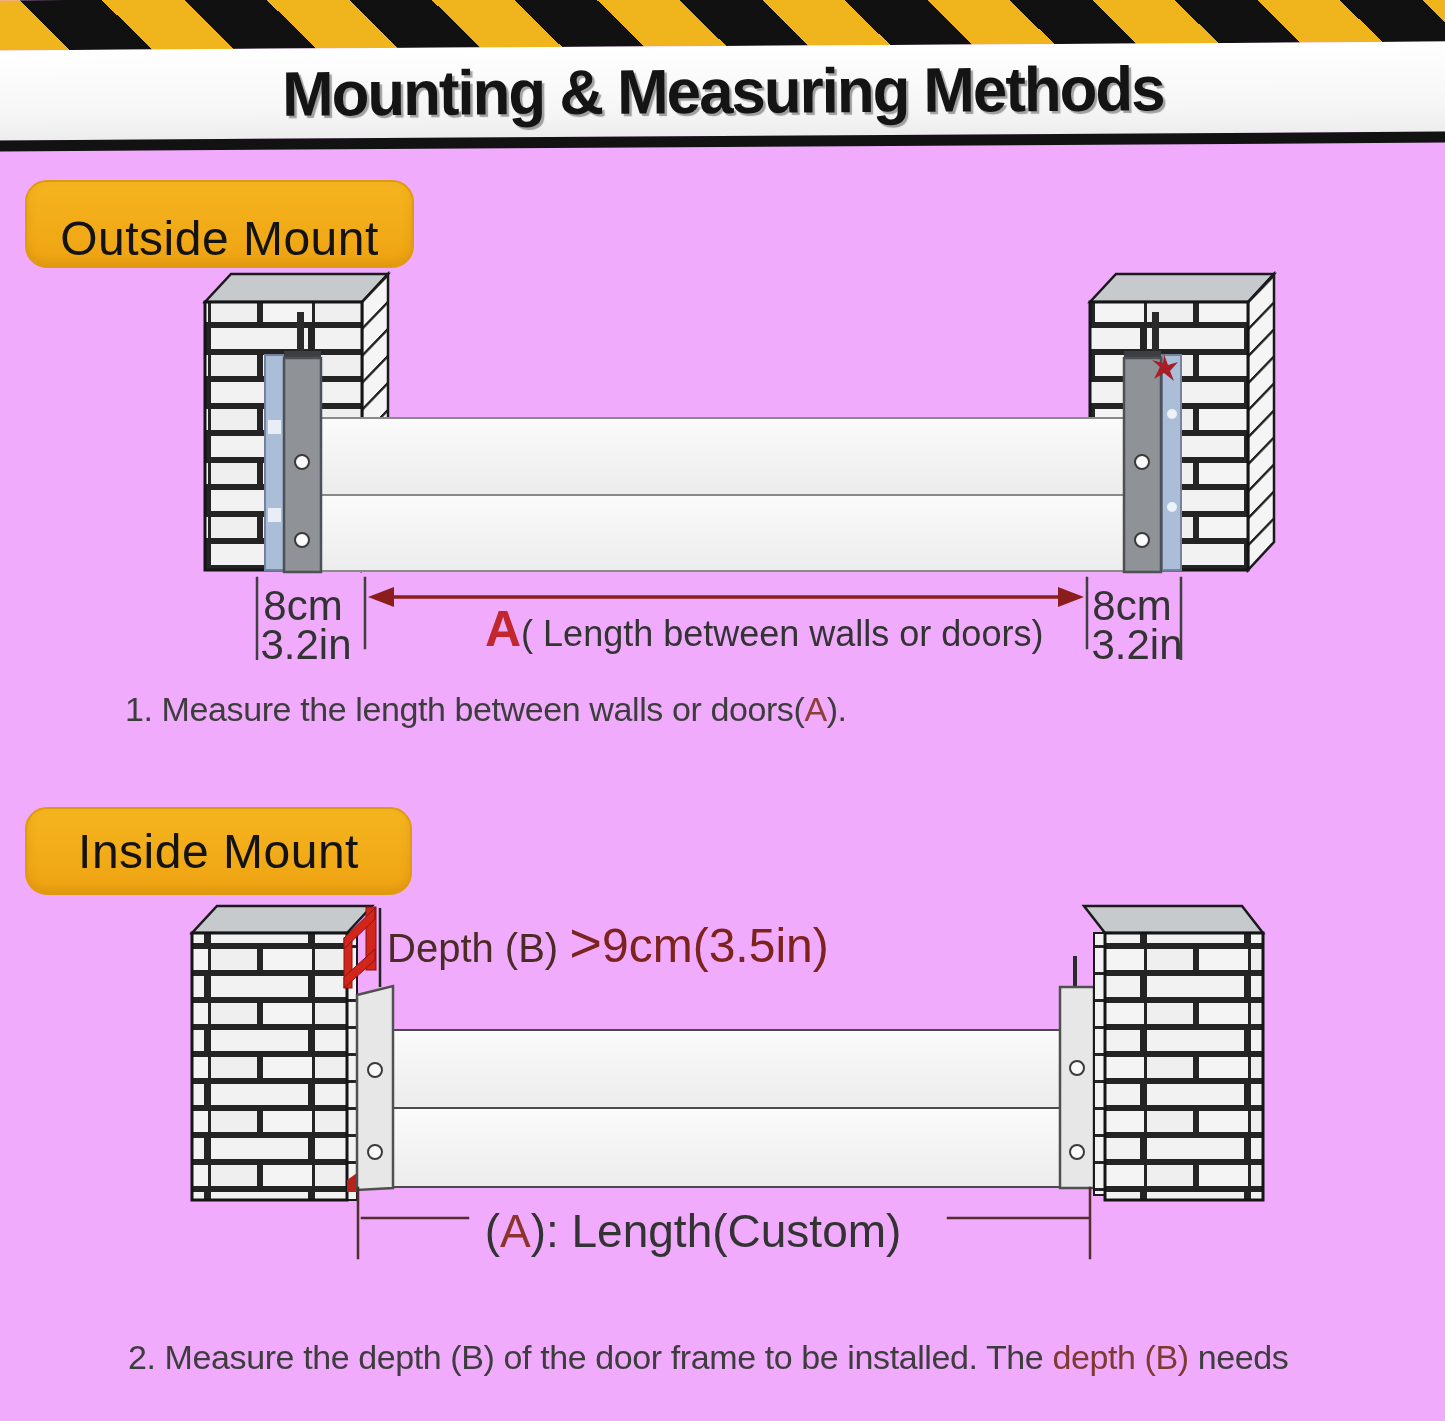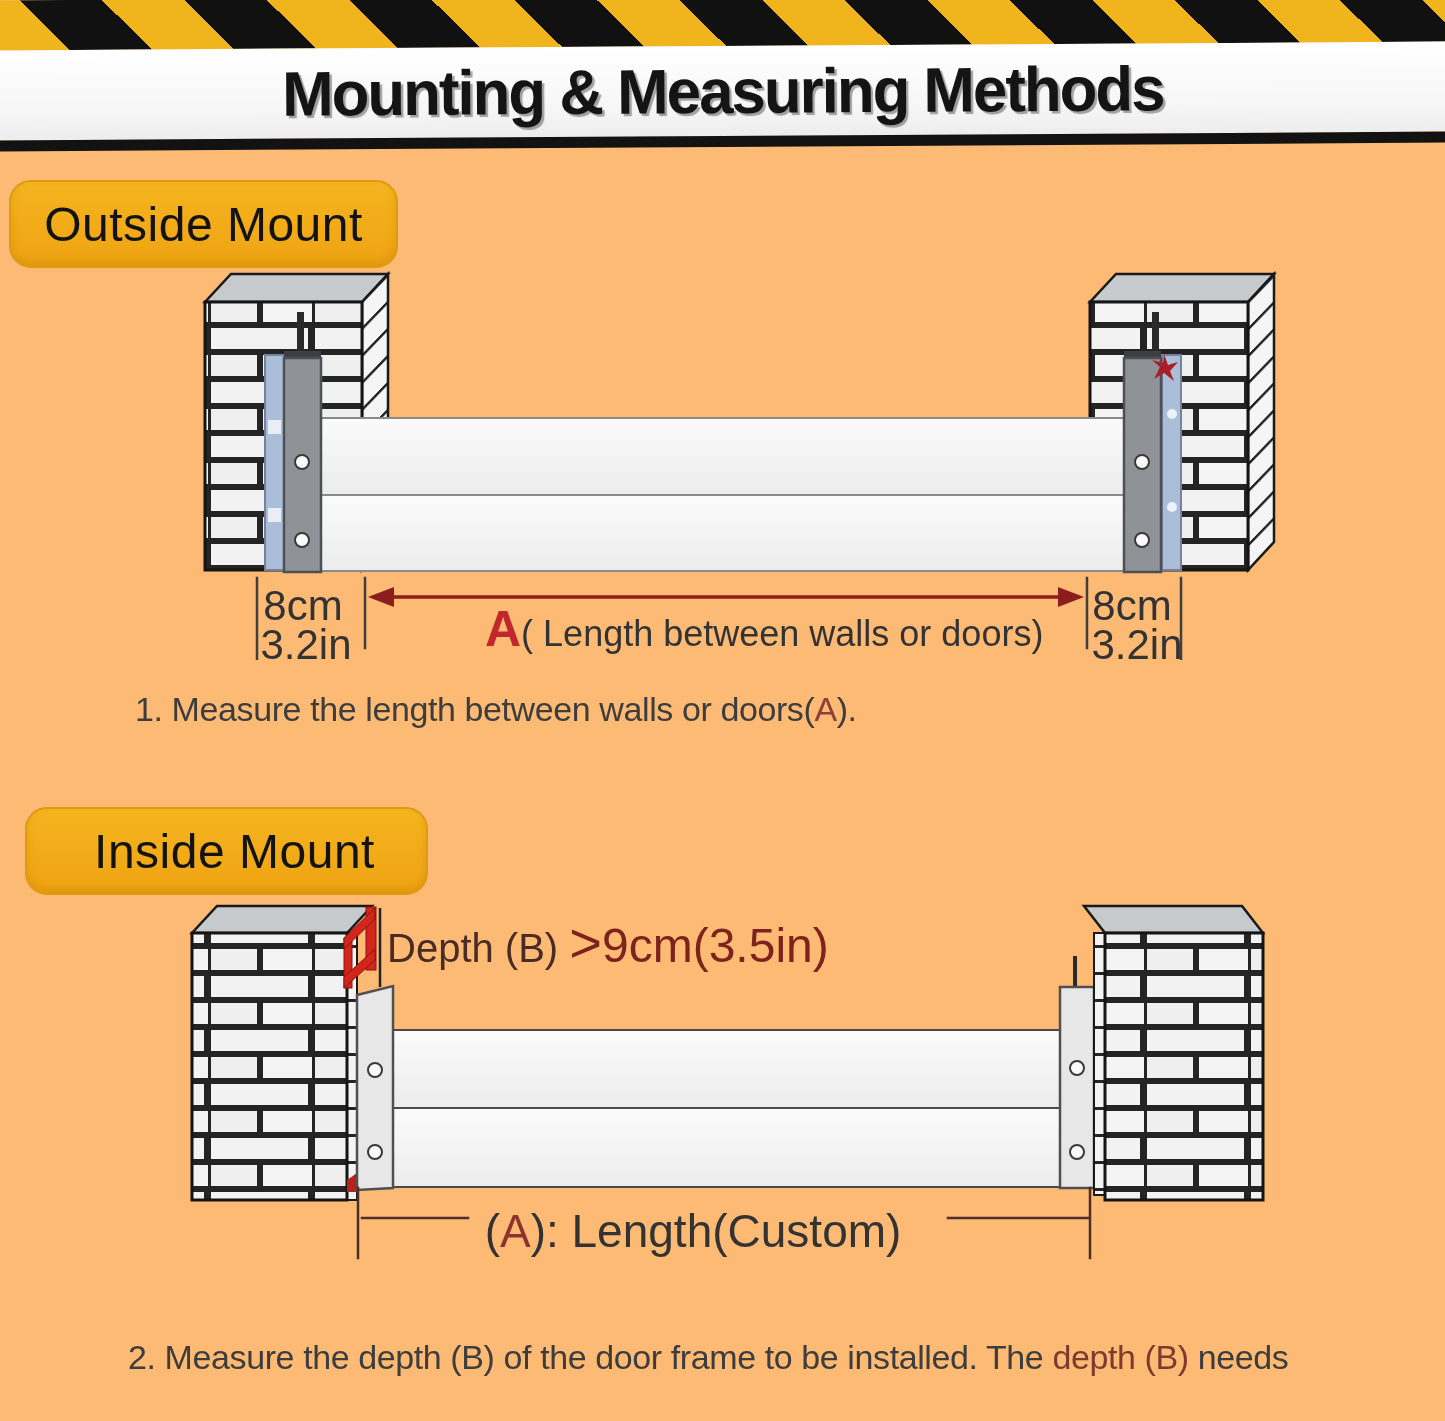--- a/index.html
+++ b/index.html
@@ -1,17 +1,17 @@
 <!DOCTYPE html>
 <html><head>
 <meta charset="utf-8">
 <style>
   html,body{margin:0;padding:0;background:#fff;}
   .page{
-    position:relative;width:1445px;height:1421px;overflow:hidden;background:#fdba74;
+    position:relative;width:1445px;height:1421px;overflow:hidden;background:#f0abfc;
     font-family:"Liberation Sans", sans-serif;
   }
   
   .header{position:absolute;left:-12px;top:-4px;width:1469px;transform:rotate(-0.35deg);}
   .stripes{
     height:50px;width:100%;
     background:repeating-linear-gradient(45deg,#f0b41c 0 58px,#111111 58px 116px);
   }
   .title-band{
     height:90px;width:100%;
@@ -25,22 +25,22 @@
   }
   .black-bar{height:11px;width:100%;background:#121212;}
   
   .mount-label{
     position:absolute;display:flex;align-items:center;justify-content:center;
     background:linear-gradient(180deg,#f5b51f 0%,#efa312 100%);
     border:2px solid #de9a10;border-radius:22px;
     font-size:48px;color:#131313;letter-spacing:0.5px;
     box-shadow:inset 0 -4px 8px rgba(170,110,0,0.25);
   }
-  .label-outside{left:9px;top:180px;width:385px;height:84px;}
-  .label-inside{left:25px;top:807px;width:383px;height:84px;padding-left:16px;}
+  .label-outside{left:25px;top:180px;width:385px;height:84px;align-items:flex-end;}
+  .label-inside{left:25px;top:807px;width:383px;height:84px;}
   
   svg.diagram{position:absolute;left:0;display:block;}
   .svg-outside{top:255px;}
   .svg-inside{top:895px;}
   text{font-family:"Liberation Sans", sans-serif;}
   
   .instr{
     position:absolute;font-size:34px;color:#3d3d3d;letter-spacing:-0.4px;white-space:nowrap;
   }
   .red-strong{color:#8b231d;}
@@ -137,21 +137,21 @@
       <text x="303" y="620" text-anchor="middle" font-size="42" fill="#333333">8cm</text>
       <text x="306" y="659" text-anchor="middle" font-size="42" fill="#333333">3.2in</text>
       <text x="1132" y="620" text-anchor="middle" font-size="42" fill="#333333">8cm</text>
       <text x="1137" y="659" text-anchor="middle" font-size="42" fill="#333333">3.2in</text>
       <text x="485" y="646">
         <tspan font-size="50" font-weight="bold" fill="#c1272d">A</tspan><tspan font-size="36" fill="#333333">( Length between walls or doors)</tspan>
       </text>
     </g>
   </svg>
 
-  <div class="instr" style="left:135px;top:690px"><span>1. Measure the length between walls or doors(</span><span class="red-soft">A</span><span>).</span></div>
+  <div class="instr" style="left:125px;top:690px"><span>1. Measure the length between walls or doors(</span><span class="red-soft">A</span><span>).</span></div>
 
   <div class="mount-label label-inside">
     <span>Inside Mount</span>
   </div>
 
   <svg class="diagram svg-inside" width="1445" height="375" viewBox="0 895 1445 375">
 
     <g>
       <polygon points="192,933 347,933 372,906 217,906" fill="#c6cacd" stroke="#1a1a1a" stroke-width="2.5"></polygon>
       <rect x="347" y="933" width="10" height="267" fill="url(#ends)" stroke="#1a1a1a" stroke-width="2"></rect>

